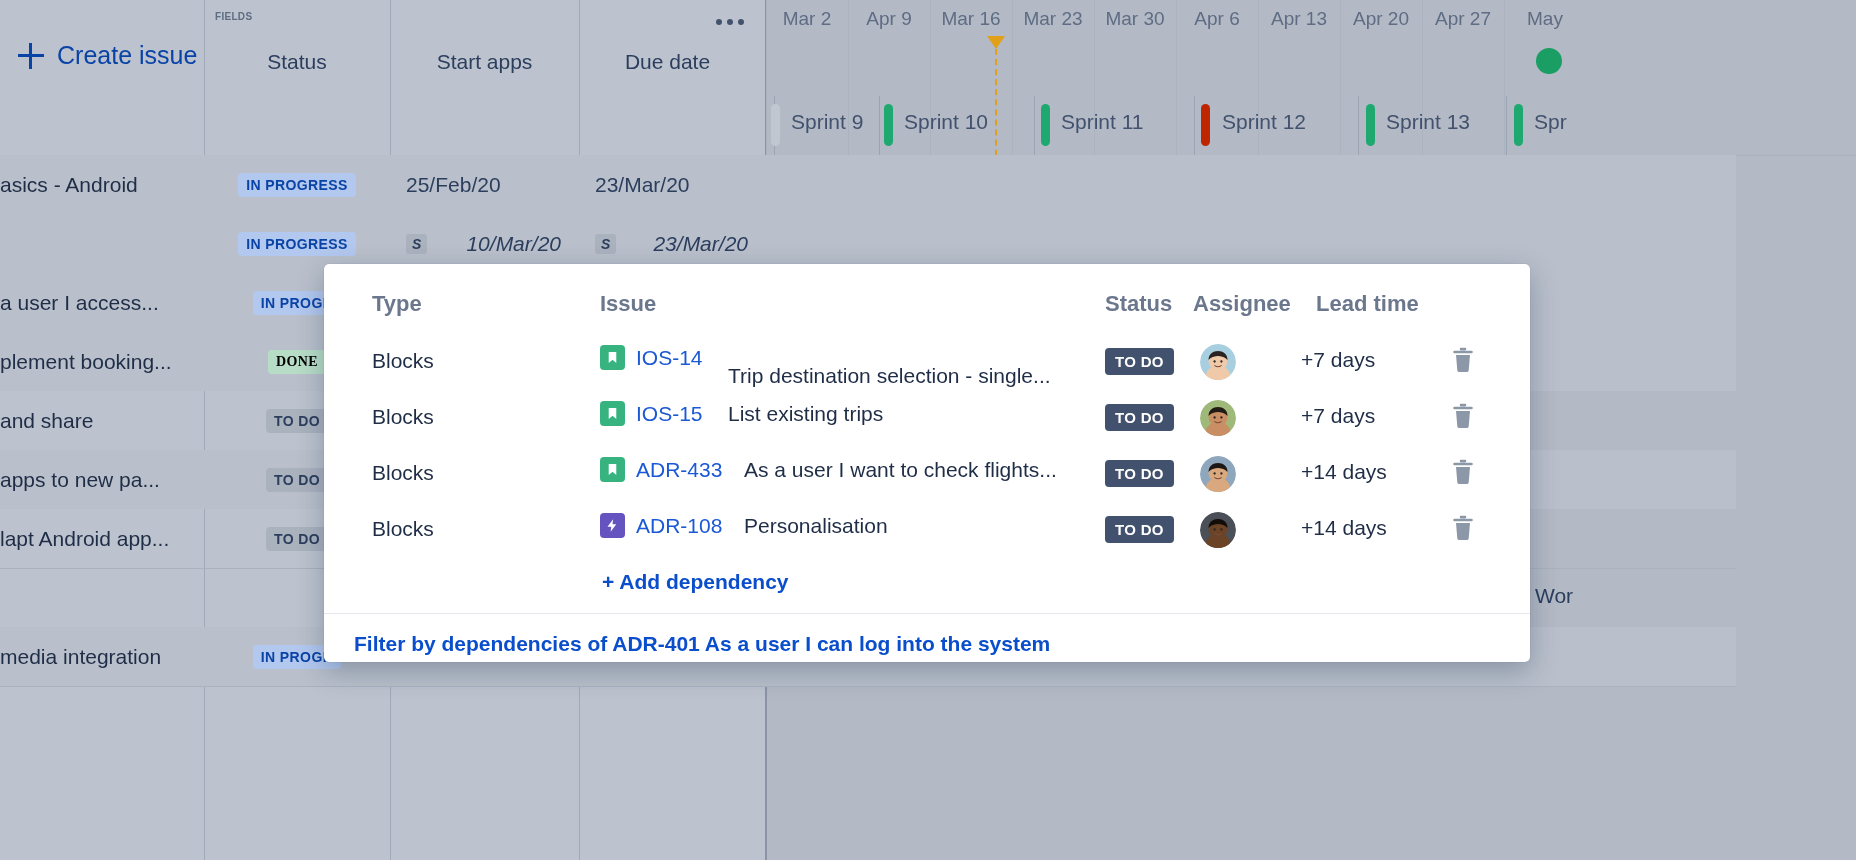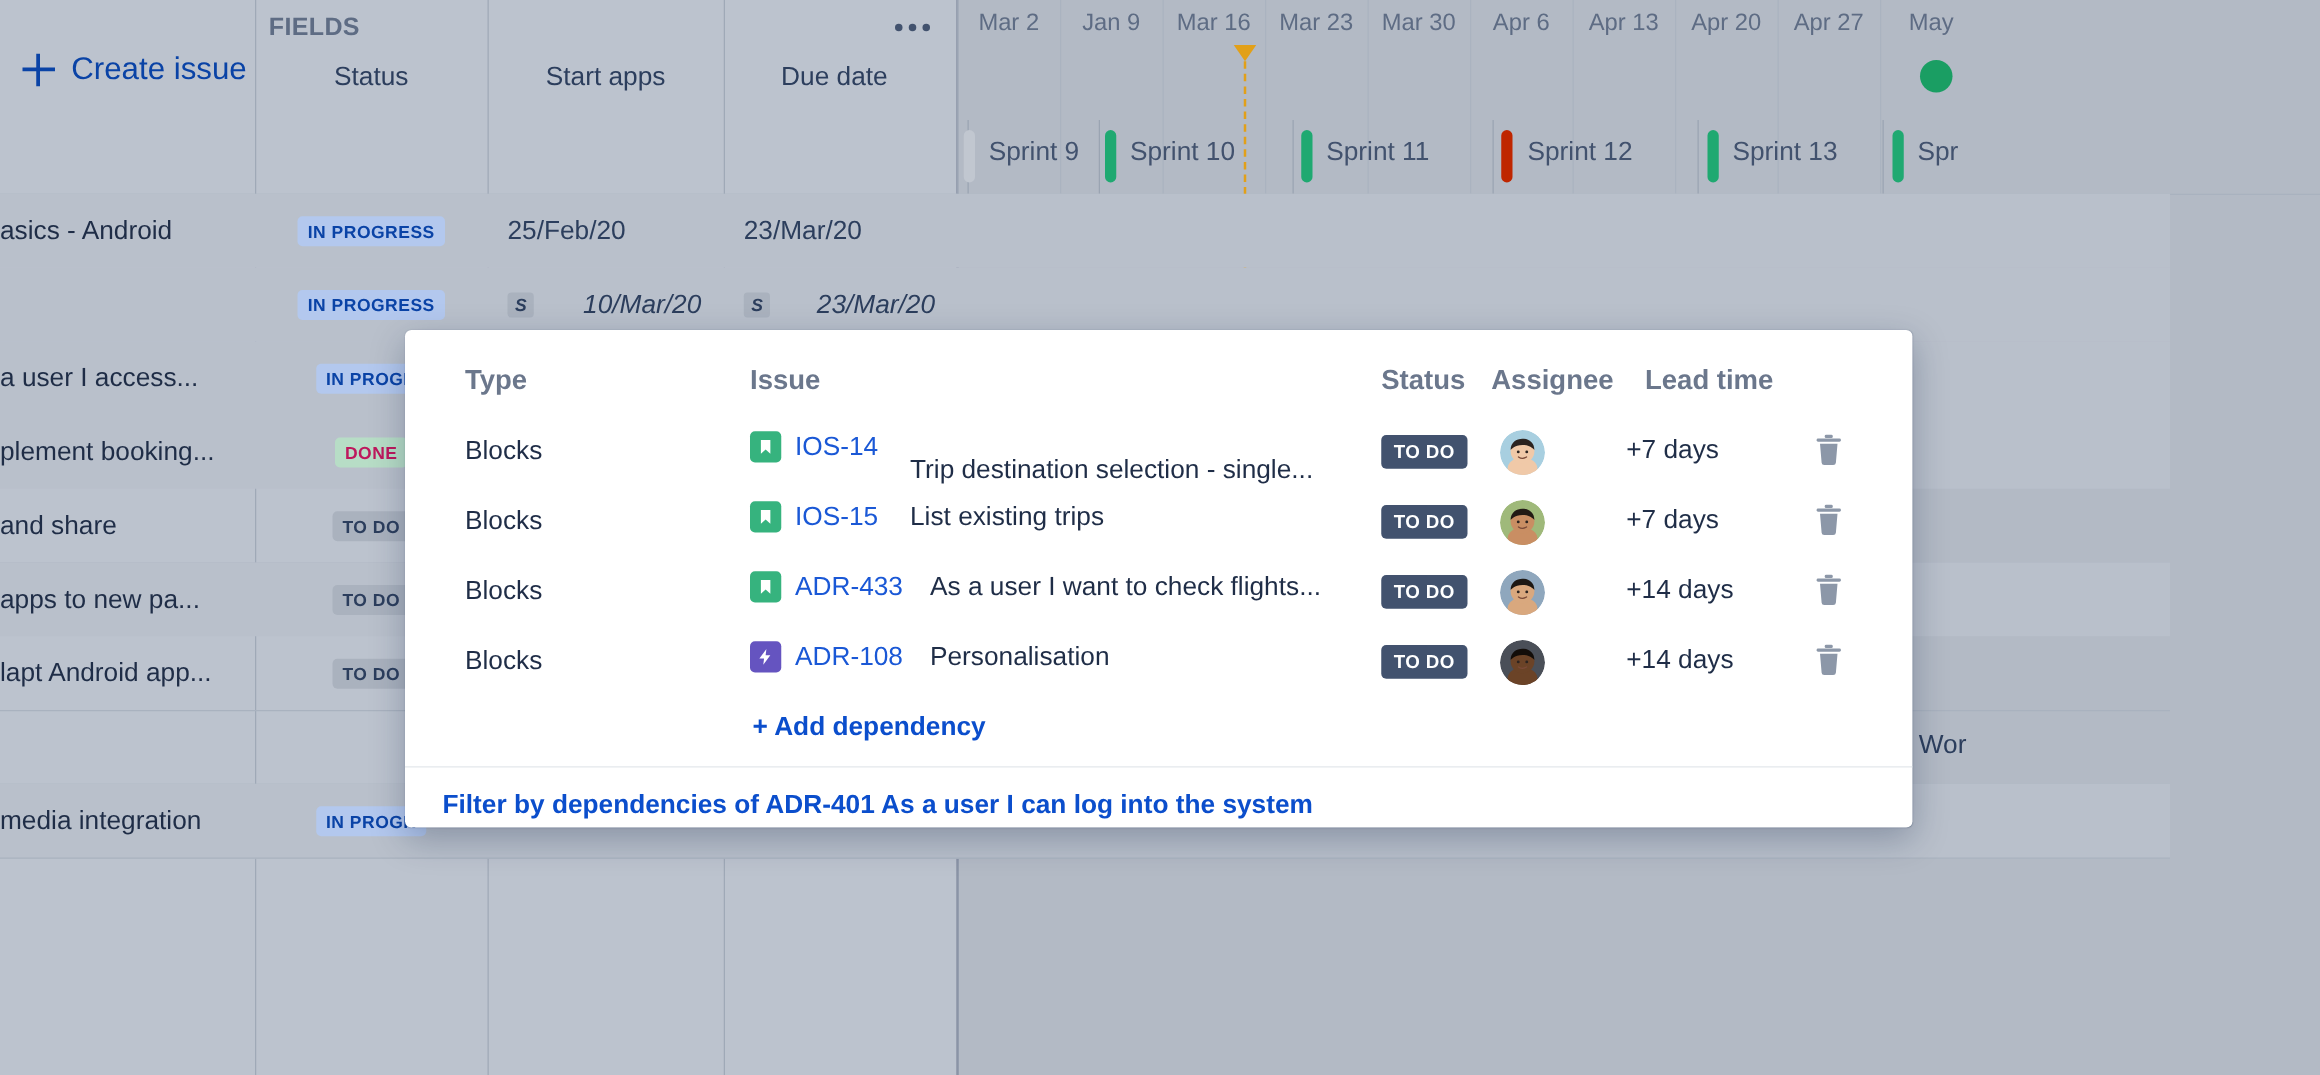--- a/index.html
+++ b/index.html
@@ -11,21 +11,21 @@
   }
 
   
   #app{position:absolute;inset:0;}
 
   
   .left-pane{position:absolute;left:0;top:0;width:766px;height:860px;background:#bcc3ce;}
   .col-div{position:absolute;top:0;bottom:0;width:1px;background:#9fa9b7;}
 
   .fields-label{
-    position:absolute;left:215px;top:11px;font-size:20px;font-weight:bold;
+    position:absolute;left:215px;top:11px;font-size:10px;font-weight:bold;
     letter-spacing:.3px;color:#5e6c84;
   }
   .dots-btn{position:absolute;left:712px;top:11px;width:42px;height:22px;cursor:pointer;}
   .dots-btn span{display:block;width:6px;height:6px;border-radius:50%;background:#42526e;
     position:absolute;top:8px;}
   .dots-btn span:nth-child(1){left:4px;}
   .dots-btn span:nth-child(2){left:15px;}
   .dots-btn span:nth-child(3){left:26px;}
 
   .create-issue{
@@ -50,21 +50,21 @@
     position:absolute;left:0;top:0;height:59px;width:204px;display:flex;align-items:center;
     padding-left:0;font-size:21px;color:#1f2d47;white-space:nowrap;overflow:hidden;
   }
   .row-status{position:absolute;left:204px;top:0;height:59px;width:186px;
     display:flex;align-items:center;justify-content:center;}
   .lozenge{
     font-size:14px;font-weight:bold;letter-spacing:.4px;border-radius:4px;
     padding:4px 8px 4px 8px;white-space:nowrap;
   }
   .lz-prog{background:#b3c8ee;color:#0a43a6;}
-  .lz-done{background:#b7ddc6;color:#be185d;}
+  .lz-done{background:#b7ddc6;color:#000000;font-family:Liberation Serif, serif;}
   .lz-todo{background:#aab2be;color:#2c3e5d;}
 
   .row-start{position:absolute;left:390px;top:0;height:59px;width:189px;
     display:flex;align-items:center;}
   .row-due{position:absolute;left:579px;top:0;height:59px;width:187px;
     display:flex;align-items:center;}
   .dt{font-size:21px;color:#2c3e5d;}
   .dt.ital{font-style:italic;}
   .sprint-chip{
     display:inline-block;background:#aab2be;color:#2c3e5d;font-size:14px;font-weight:bold;
@@ -167,21 +167,21 @@
     <div class="tl-col" style="left:164px"></div>
     <div class="tl-col" style="left:246px"></div>
     <div class="tl-col" style="left:328px"></div>
     <div class="tl-col" style="left:410px"></div>
     <div class="tl-col" style="left:492px"></div>
     <div class="tl-col" style="left:574px"></div>
     <div class="tl-col" style="left:656px"></div>
     <div class="tl-col" style="left:738px"></div>
 
     <div class="tl-date" style="left:0px;width:82px">Mar 2</div>
-    <div class="tl-date" style="left:82px;width:82px">Jan 9</div>
+    <div class="tl-date" style="left:82px;width:82px">Apr 9</div>
     <div class="tl-date" style="left:164px;width:82px">Mar 16</div>
     <div class="tl-date" style="left:246px;width:82px">Mar 23</div>
     <div class="tl-date" style="left:328px;width:82px">Mar 30</div>
     <div class="tl-date" style="left:410px;width:82px">Apr 6</div>
     <div class="tl-date" style="left:492px;width:82px">Apr 13</div>
     <div class="tl-date" style="left:574px;width:82px">Apr 20</div>
     <div class="tl-date" style="left:656px;width:82px">Apr 27</div>
     <div class="tl-date" style="left:738px;width:82px">May</div>
 
     <div class="green-dot"></div>

